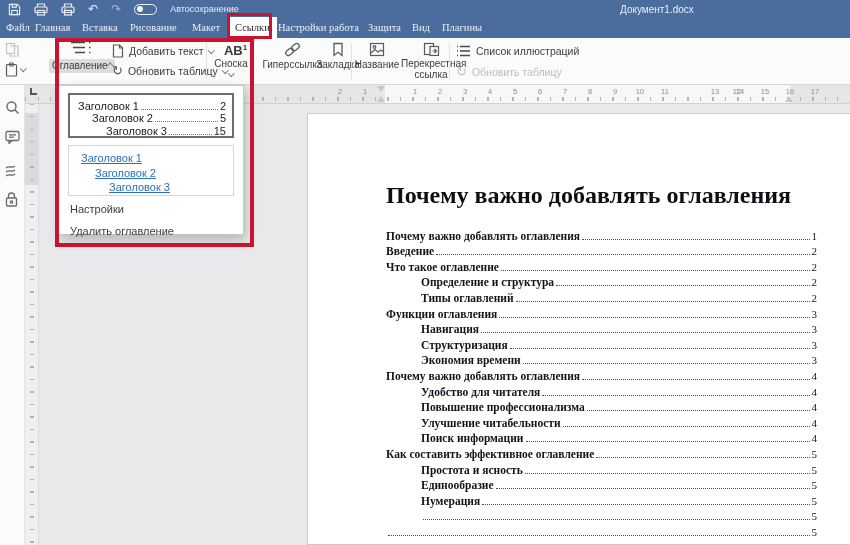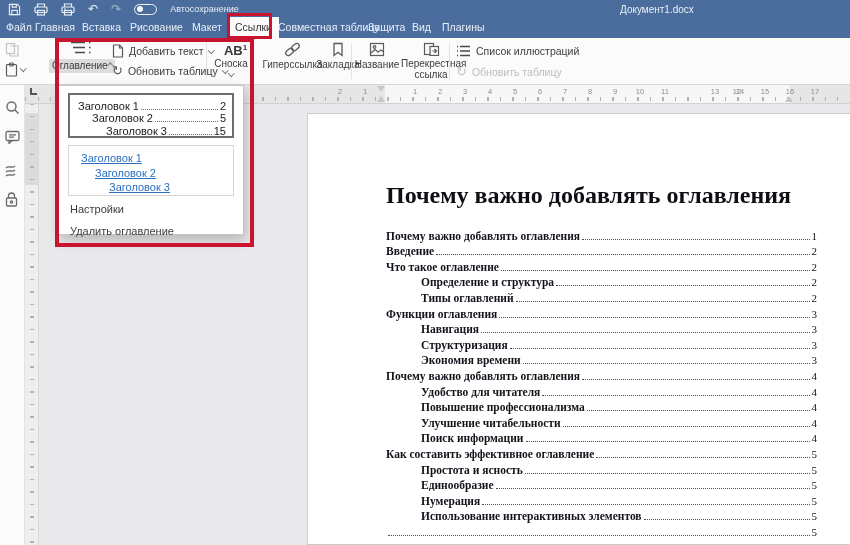--- a/index.html
+++ b/index.html
@@ -12,21 +12,21 @@
   .tb-icons{position:absolute;left:7px;top:2px;height:14px;display:flex;align-items:center;gap:13px;color:#e9eef6;}
   .tb-ic{width:14px;height:13px;display:flex;align-items:center;justify-content:center;}
   .tb-ic svg{display:block;}
   .arrow-ch{font-size:12px;line-height:12px;color:#e9eef6;}
   .arrow-ch.dim{opacity:.55;}
   .toggle{width:23px;height:11px;border:1px solid #f0f3f8;border-radius:6px;position:relative;background:transparent;}
   .toggle .knob{position:absolute;left:2px;top:1.5px;width:6px;height:6px;border-radius:50%;background:#f0f3f8;}
   .autosave-lbl{font-size:9px;color:#e9eef6;}
   .doc-title{position:absolute;left:620px;top:4px;font-size:10px;color:#e9eef6;}
 
-  .menu-row{position:absolute;left:0;top:17px;height:21px;width:850px;}
+  .menu-row{position:absolute;left:0;top:17px;height:21px;width:850px;font-family:Liberation Serif, serif;}
   .tab{position:absolute;top:0;height:21px;line-height:21px;font-size:10.5px;color:#e9eef6;cursor:default;white-space:nowrap;}
   .tab.active{background:#fbfbfb;color:#333;padding:0 7px;margin-left:-7px;}
 
   
   .ribbon{position:absolute;left:0;top:38px;width:850px;height:47px;background:#fbfbfb;border-bottom:1px solid #d6d6d6;z-index:11;color:#3d3d3d;}
   .vsep{position:absolute;top:5px;height:36px;width:1px;background:#e2e2e2;}
   .rb-row{position:absolute;display:flex;align-items:center;gap:5px;font-size:10.5px;white-space:nowrap;}
   .chev{display:inline-block;width:4.5px;height:4.5px;border-right:1.3px solid #777;border-bottom:1.3px solid #777;transform:rotate(45deg);margin-top:-2px;}
   .chev.up{transform:rotate(-135deg);margin-top:2px;}
   .refresh-ch{font-size:13px;line-height:12px;color:#555;}
@@ -128,21 +128,21 @@
       <span class="autosave-lbl">Автосохранение</span>
     </div>
     <div class="doc-title">Документ1.docx</div>
     <div class="menu-row">
         <span class="tab" style="left: 6px;">Файл</span>
         <span class="tab" style="left: 35px;">Главная</span>
         <span class="tab" style="left: 82px;">Вставка</span>
         <span class="tab" style="left: 130px;">Рисование</span>
         <span class="tab" style="left: 192px;">Макет</span>
         <span class="tab active" style="left: 235px;">Ссылки</span>
-        <span class="tab" style="left: 278px;">Совместная таблицу</span>
+        <span class="tab" style="left: 278px;">Настройки работа</span>
         <span class="tab" style="left: 368px;">Защита</span>
         <span class="tab" style="left: 412px;">Вид</span>
         <span class="tab" style="left: 442px;">Плагины</span>
       </div>
   </div>
 
   <div class="ribbon">
     <span class="clip-copy">
       <svg width="15" height="15" viewBox="0 0 15 15" fill="none" stroke="#c2c2c2" stroke-width="1.2">
         <rect x="1.5" y="1.5" width="8" height="10"></rect>
@@ -395,21 +395,20 @@
           <span>Единообразие</span>
           <span class="dots"></span>
           <span class="pg">5</span>
         </div>
         <div class="toc-row lvl2">
           <span>Нумерация</span>
           <span class="dots"></span>
           <span class="pg">5</span>
         </div>
         <div class="toc-row lvl2">
-          <span>Использование интерактивных элементов</span>
           <span class="dots"></span>
           <span class="pg">5</span>
         </div>
         <div class="toc-row">
           <span class="dots"></span>
           <span class="pg">5</span>
         </div>
       </div>
   </div>
 

